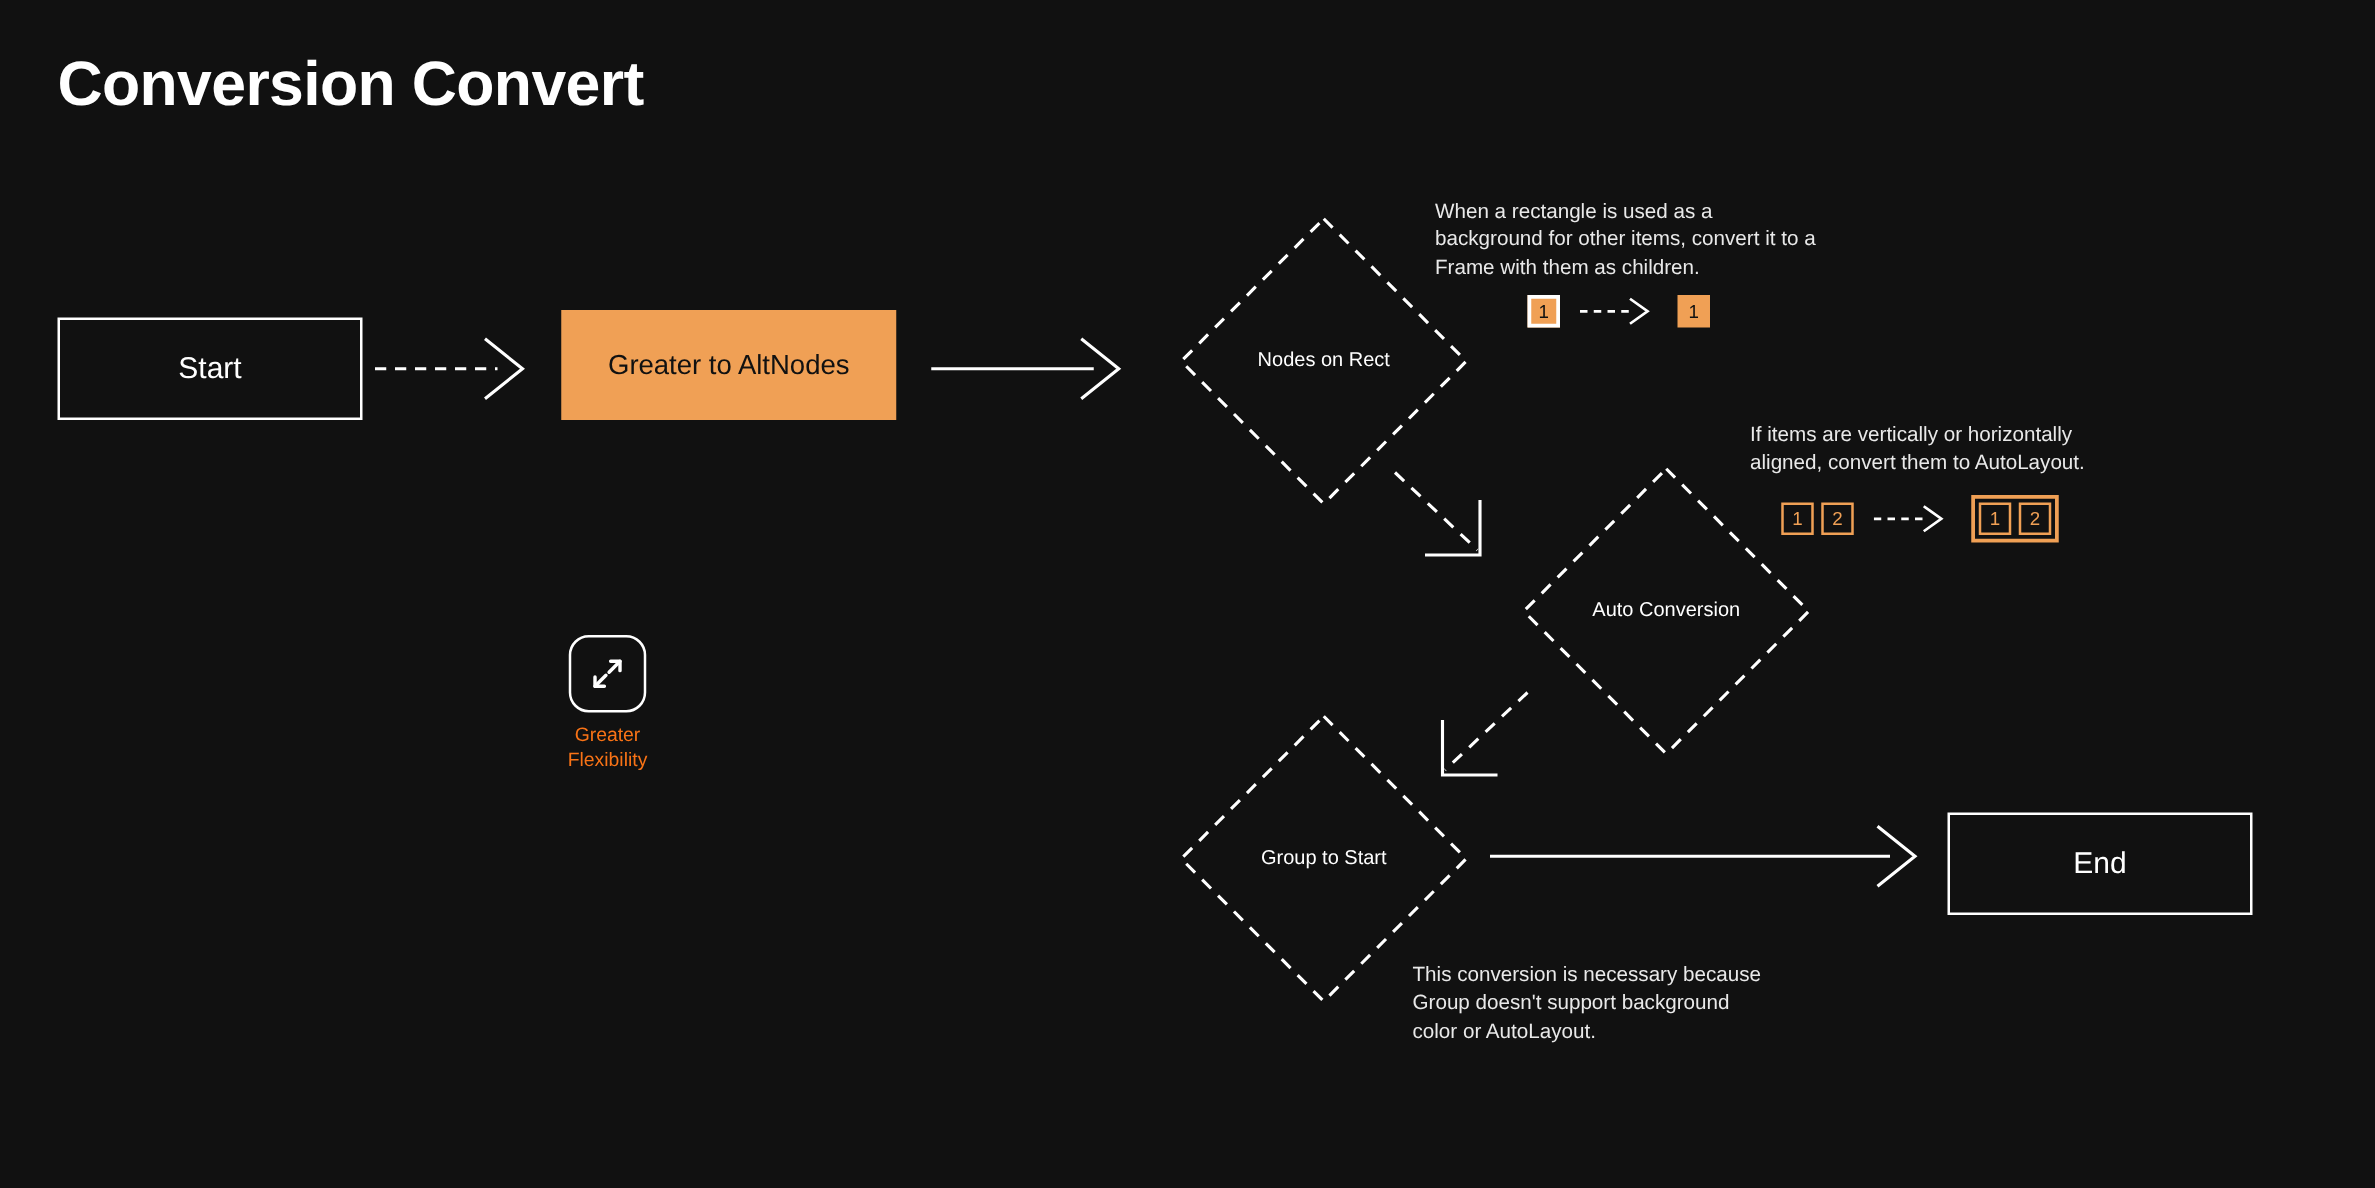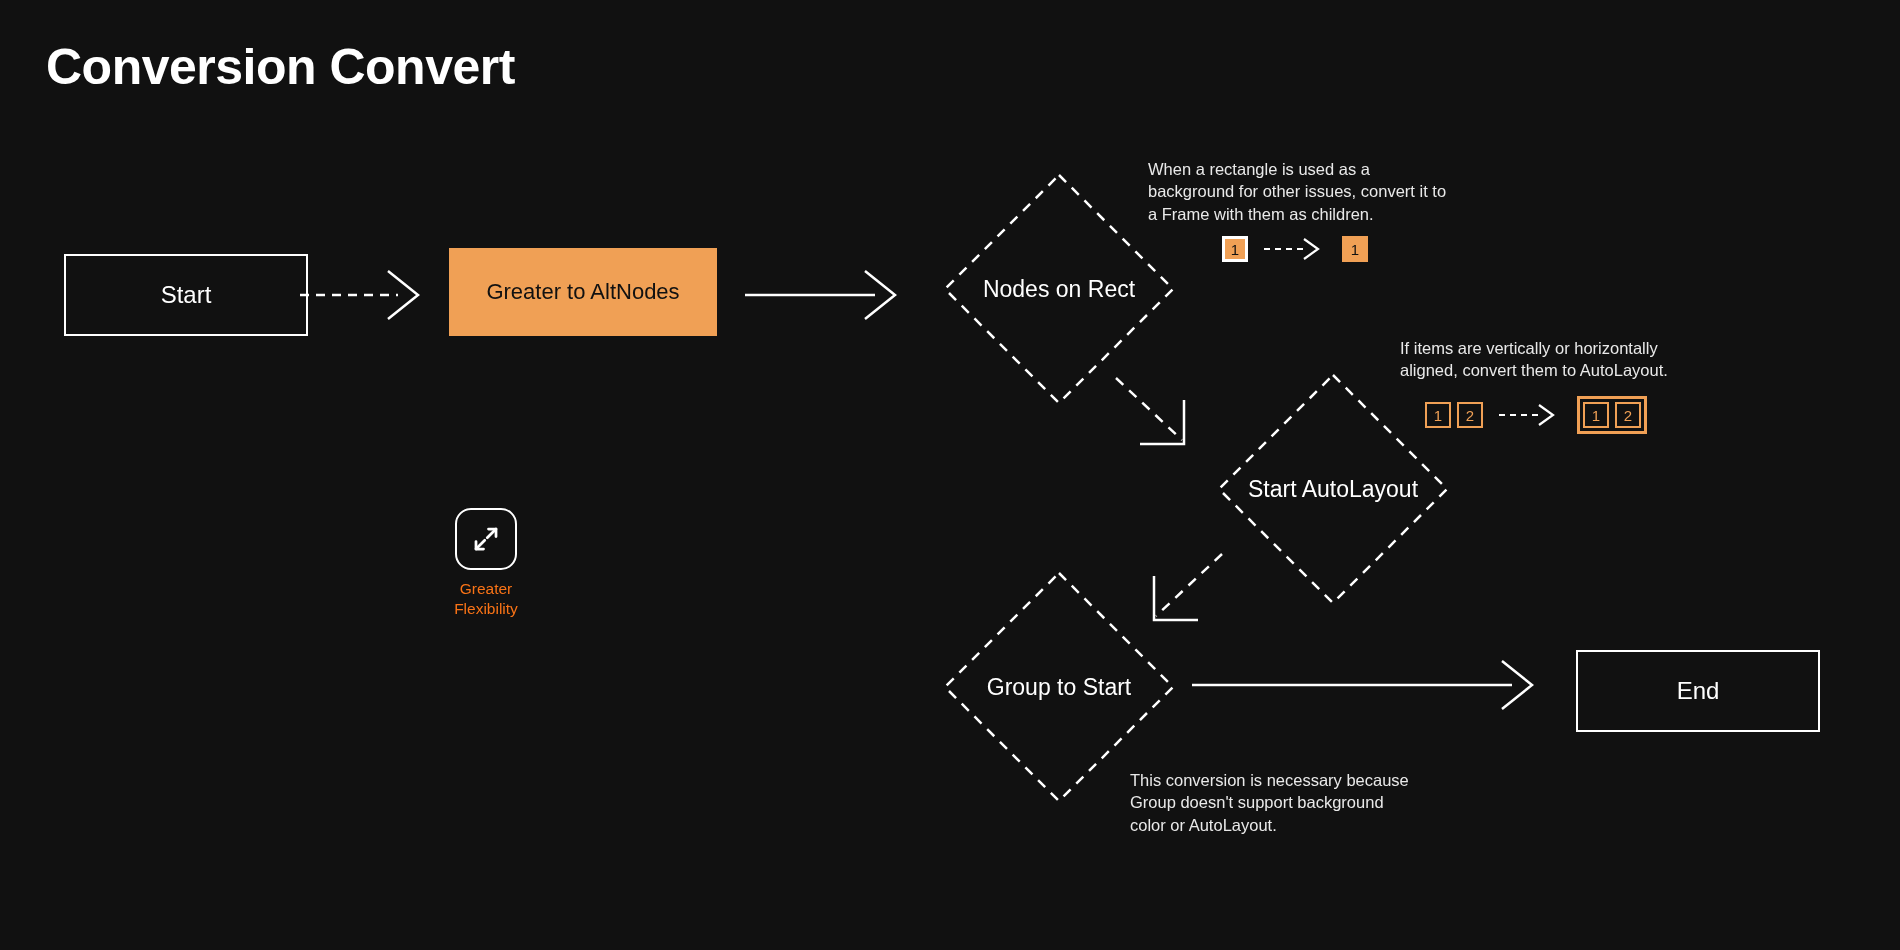--- a/index.html
+++ b/index.html
@@ -17,21 +17,21 @@
     font-size:50px; font-weight:bold; letter-spacing:-0.5px;
     color:#ffffff; white-space:nowrap;
   }
 
   
   .term-box {
     position:absolute;
     border:2px solid #ffffff;
     background:#111111;
     display:flex; align-items:center; justify-content:center;
-    font-size:24px; color:#ffffff;margin-left:18px;
+    font-size:24px; color:#ffffff;
   }
   #node-start { left:46px; top:254px; width:244px; height:82px; }
   #node-end   { left:1558px; top:650px; width:244px; height:82px; }
 
   
   #node-convert {
     position:absolute; left:449px; top:248px; width:268px; height:88px;
     background:#F0A055;
     display:flex; align-items:center; justify-content:center;
     font-size:22px; color:#111111; font-weight:500;
@@ -61,21 +61,21 @@
 
   
   .diamond-wrap { position:absolute; }
   .diamond-shape {
     position:absolute; left:0; top:0;
     width:100%; height:100%;
   }
   .diamond-label {
     position:absolute; left:50%; top:50%;
     transform:translate(-50%,-50%);
-    font-size:23px; color:#ffffff; white-space:nowrap;
+    font-size:16px; color:#ffffff; white-space:nowrap;
   }
   #node-nodes-on-rect { left:942px; top:172px;  width:234px; height:234px; }
   #node-auto-autolayout { left:1216px; top:372px; width:234px; height:234px; }
   #node-group-to-frame { left:942px; top:570px;  width:234px; height:234px; }
 
   
   .annot {
     position:absolute; font-size:16.5px; line-height:1.35; color:#e9e9e9;
   }
   #annot-rect  { left:1148px; top:158px; width:310px; }
@@ -157,21 +157,21 @@
     <polyline points="120,6 150,30 120,54" fill="none" stroke="#ffffff" stroke-width="2.5"></polyline>
   </svg>
 
   <div class="diamond-wrap" id="node-nodes-on-rect">
     <svg class="diamond-shape" viewBox="0 0 234 234">
       <polygon points="117,3 231,117 117,231 3,117" fill="none" stroke="#ffffff" stroke-width="2.5" stroke-dasharray="10 8"></polygon>
     </svg>
     <span class="diamond-label">Nodes on Rect</span>
   </div>
 
-  <div class="annot" id="annot-rect">When a rectangle is used as a background for other issues, convert it to a Frame with them as children.</div>
+  <div class="annot" id="annot-rect">When a rectangle is used as a background for other items, convert it to a Frame with them as children.</div>
 
   <div class="mini-diagram" id="mini-rect">
     <div class="chip-group">
       <div class="chip chip-solid chip-solid-framed">1</div>
     </div>
     <svg class="mini-arrow" width="62" height="26">
       <line x1="0" y1="13" x2="42" y2="13" stroke="#ffffff" stroke-width="2.2" stroke-dasharray="6 5"></line>
       <polyline points="40,3 54,13 40,23" fill="none" stroke="#ffffff" stroke-width="2.2"></polyline>
     </svg>
     <div class="chip-group">
@@ -181,21 +181,21 @@
 
   <svg class="connector" id="conn-rect-auto">
     <line x1="6" y1="6" x2="72" y2="68" stroke="#ffffff" stroke-width="2.5" stroke-dasharray="10 8"></line>
     <polyline points="74,28 74,72 30,72" fill="none" stroke="#ffffff" stroke-width="2.5"></polyline>
   </svg>
 
   <div class="diamond-wrap" id="node-auto-autolayout">
     <svg class="diamond-shape" viewBox="0 0 234 234">
       <polygon points="117,3 231,117 117,231 3,117" fill="none" stroke="#ffffff" stroke-width="2.5" stroke-dasharray="10 8"></polygon>
     </svg>
-    <span class="diamond-label">Start AutoLayout</span>
+    <span class="diamond-label">Auto Conversion</span>
   </div>
 
   <div class="annot" id="annot-auto">If items are vertically or horizontally aligned, convert them to AutoLayout.</div>
 
   <div class="mini-diagram" id="mini-auto">
     <div class="chip-group">
       <div class="chip chip-outline">1</div>
       <div class="chip chip-outline">2</div>
     </div>
     <svg class="mini-arrow" width="62" height="26">

